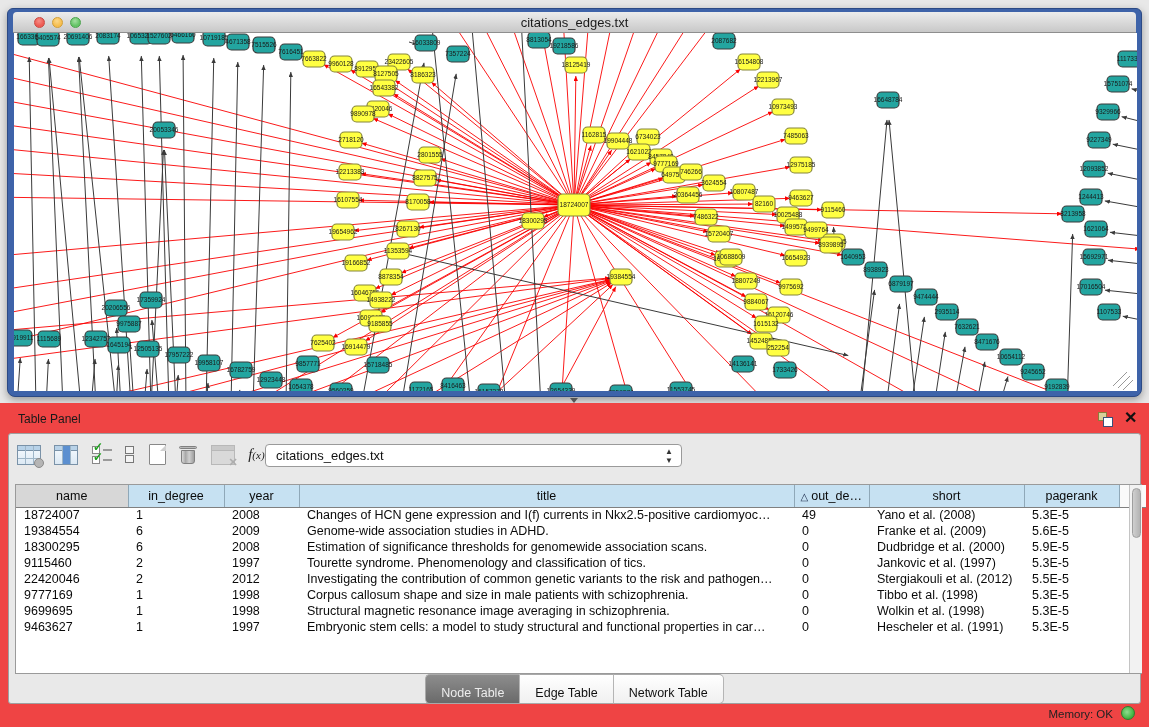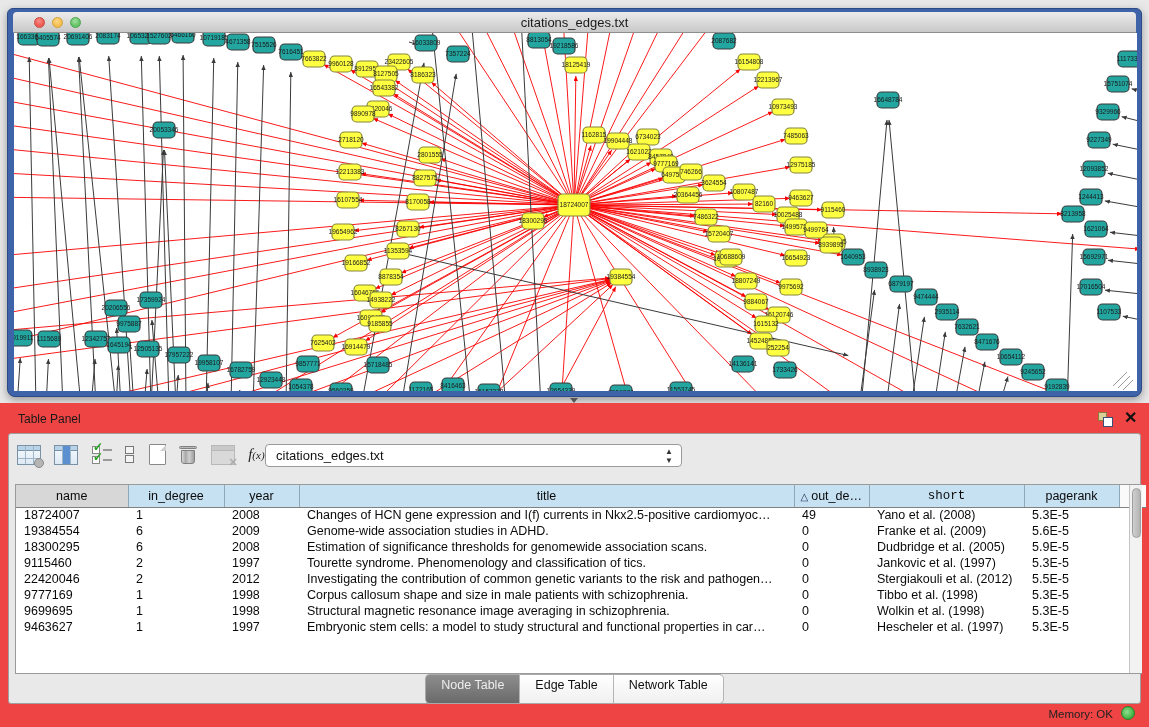--- a/index.html
+++ b/index.html
@@ -69,21 +69,21 @@
 #grid-table th.gray { background:#d7d7d7; }
 #grid-table th.sorted { text-align:left; padding-left:6px; }
 #grid-table th.filler { background:#fafafa; border-right:none; }
 #grid-table td { height:16px; padding:0 0 0 8px; white-space:nowrap; overflow:hidden; }
 .sort-tri { display:inline-block; font-size:10px; color:#1a2a4a; margin-right:3px; }
 #vscroll { left:1113px; top:0px; width:13px; height:188px; background:#f2f2f2; border-left:1px solid #c4c4c4; }
 #vthumb { left:1.5px; top:3px; width:9px; height:50px; background:linear-gradient(90deg,#cfcfcf,#b3b3b3); border:1px solid #9e9e9e; border-radius:5px; }
 
 
 #tab-bar { left:0; right:0; top:240px; text-align:center; }
-.seg { display:inline-block; vertical-align:top; height:30px; line-height:21px; font-size:12.5px; padding:0 15px; background:linear-gradient(#ffffff,#f0f0f0); border-top:1px solid #a9a9a9; border-bottom:1px solid #a9a9a9; border-right:1px solid #b5b5b5; color:#111; }
+.seg { display:inline-block; vertical-align:top; height:30px; line-height:21px; font-size:12.5px; padding:8px 15px; background:linear-gradient(#ffffff,#f0f0f0); border-top:1px solid #a9a9a9; border-bottom:1px solid #a9a9a9; border-right:1px solid #b5b5b5; color:#111; }
 .seg.first { border-left:1px solid #a9a9a9; border-radius:5px 0 0 5px; }
 .seg.last { border-radius:0 5px 5px 0; }
 .seg.sel { background:linear-gradient(#8d8d8d,#6a6a6a); color:#ededed; }
 
 
 #memory-label { right:36px; top:708px; font-size:11.5px; color:#222; }
 #memory-dot { right:14px; top:706px; width:14px; height:14px; border-radius:50%; background:radial-gradient(circle at 5px 5px,#8fdc8f,#3cb23c 70%); border:1px solid #2f7d2f; }
 </style>
 </head>
 <body>
@@ -818,21 +818,21 @@
     </div>
     <div id="table-wrap" class="abs">
       <table id="grid-table">
           <thead id="thead">
             <tr>
               <th class="gray" style="width: 112px;">name</th>
               <th style="width: 96px;">in_degree</th>
               <th style="width: 75px; text-align: center;">year</th>
               <th style="width: 495px;">title</th>
               <th class="sorted" style="width: 75px;"><span class="sort-tri">△</span>out_de…</th>
-              <th style="width: 155px; font-family: Liberation Mono, monospace;">short</th>
+              <th style="width: 155px;">short</th>
               <th style="width: 95px;">pagerank</th>
               <th class="filler" style="width: 27px;"></th>
             </tr>
           </thead>
           <tbody id="tbody">
             <tr>
               <td>18724007</td>
               <td>1</td>
               <td>2008</td>
               <td>Changes of HCN gene expression and I(f) currents in Nkx2.5-positive cardiomyoc…</td>
@@ -850,21 +850,21 @@
               <td>Franke et al. (2009)</td>
               <td>5.6E-5</td>
               <td></td>
             </tr>
             <tr>
               <td>18300295</td>
               <td>6</td>
               <td>2008</td>
               <td>Estimation of significance thresholds for genomewide association scans.</td>
               <td>0</td>
-              <td>Dudbridge et al. (2005)</td>
+              <td>Dudbridge et al. (2000)</td>
               <td>5.9E-5</td>
               <td></td>
             </tr>
             <tr>
               <td>9115460</td>
               <td>2</td>
               <td>1997</td>
               <td>Tourette syndrome. Phenomenology and classification of tics.</td>
               <td>0</td>
               <td>Jankovic et al. (1997)</td>
@@ -900,21 +900,21 @@
               <td>Wolkin et al. (1998)</td>
               <td>5.3E-5</td>
               <td></td>
             </tr>
             <tr>
               <td>9463627</td>
               <td>1</td>
               <td>1997</td>
               <td>Embryonic stem cells: a model to study structural and functional properties in car…</td>
               <td>0</td>
-              <td>Hescheler et al. (1997)</td>
+              <td>Hescheler et al. (1991)</td>
               <td>5.3E-5</td>
               <td></td>
             </tr>
           </tbody>
         </table>
       <div id="vscroll" class="abs">
           <div id="vthumb" class="abs"></div>
         </div>
     </div>
     <div id="tab-bar" class="abs"><span class="seg first sel">Node Table</span><span class="seg">Edge Table</span><span class="seg last">Network Table</span></div>

